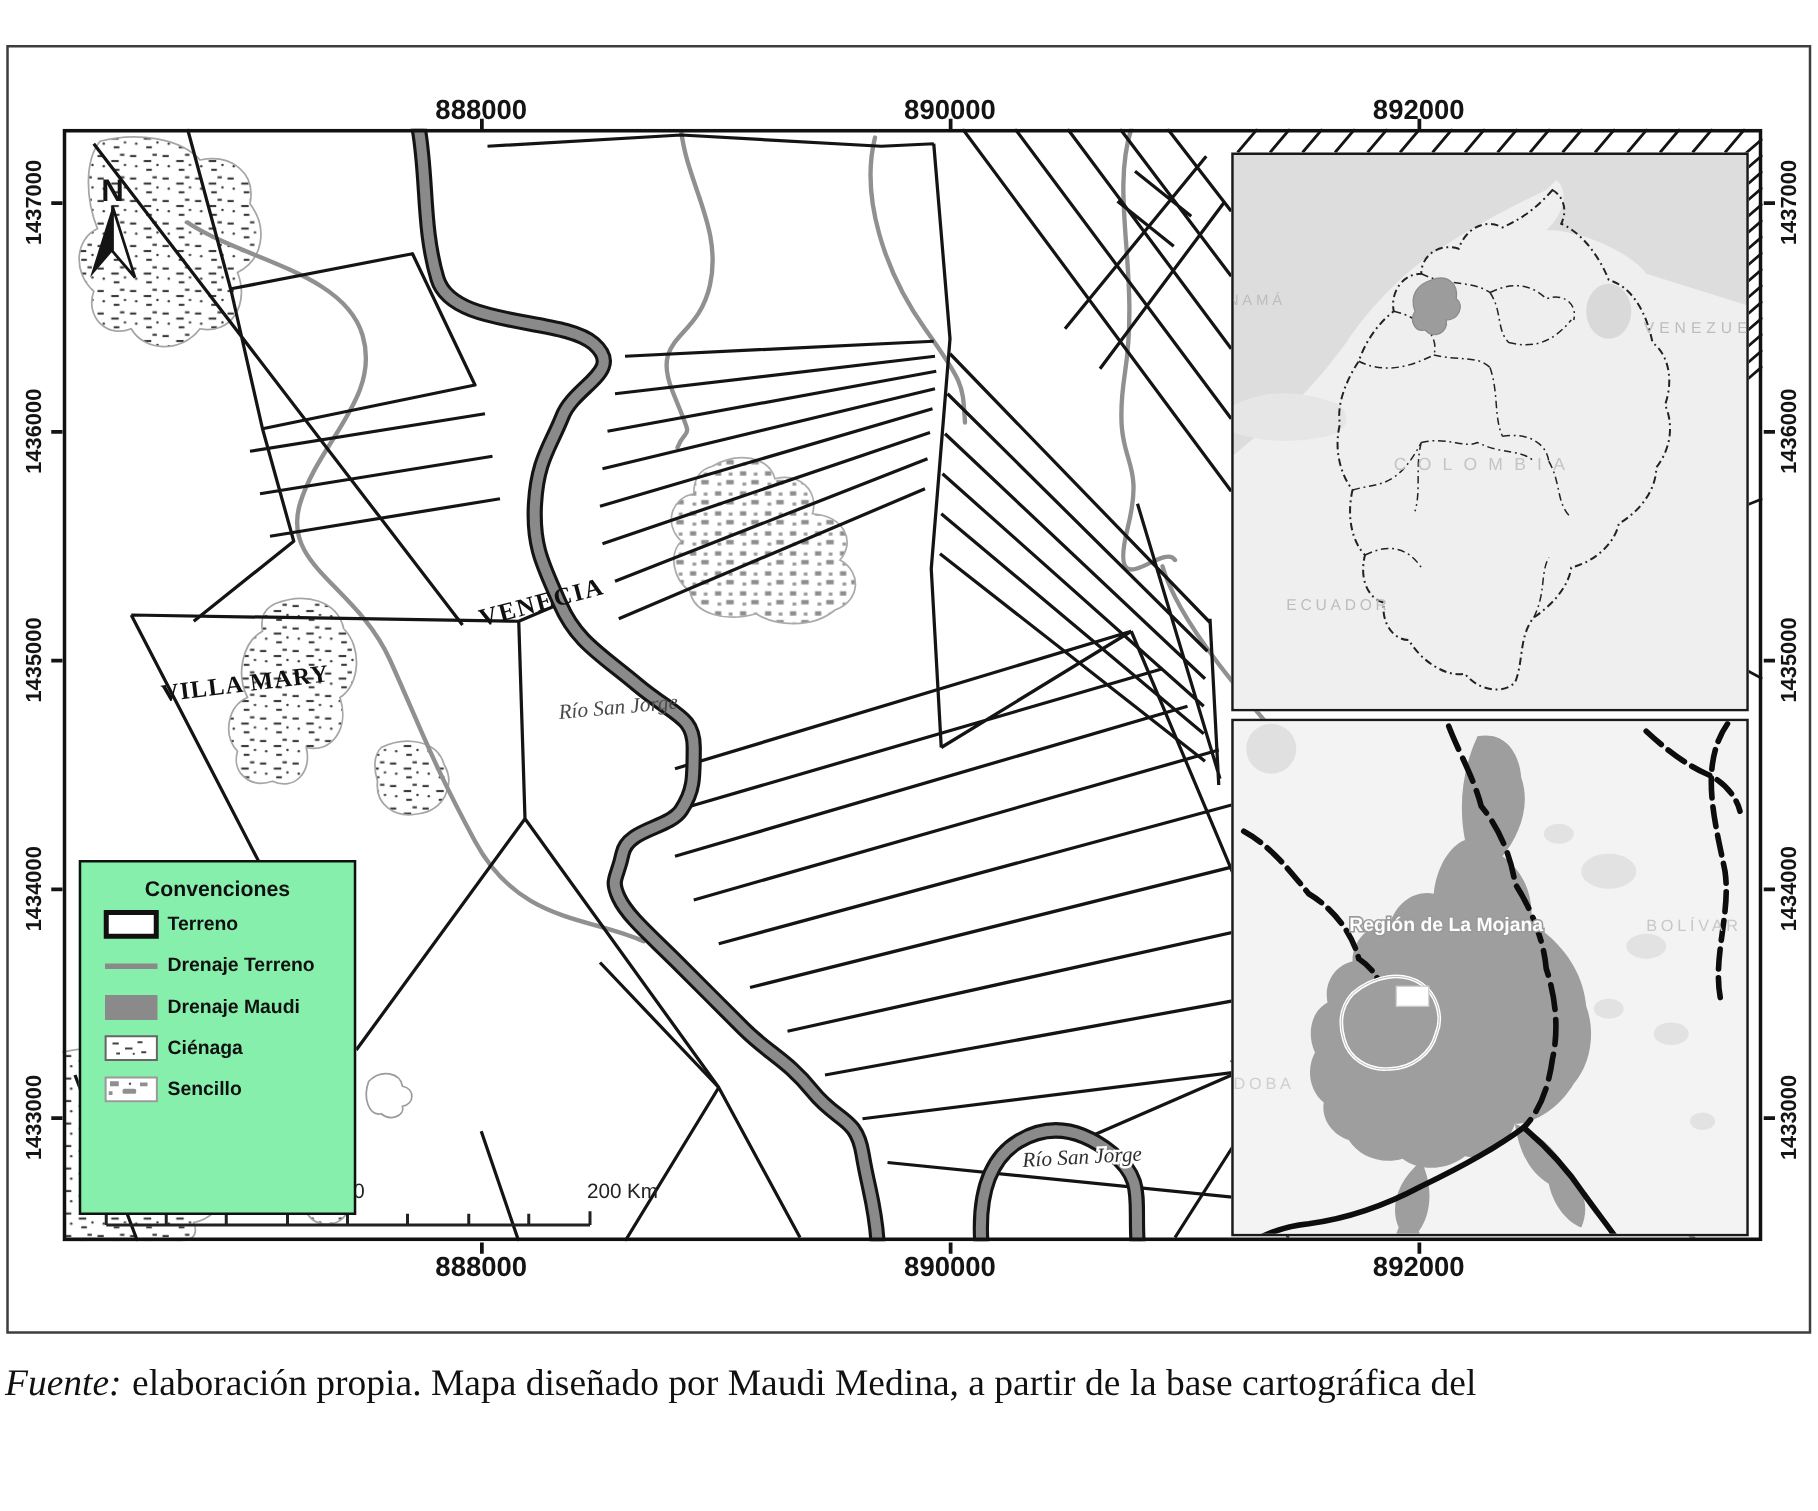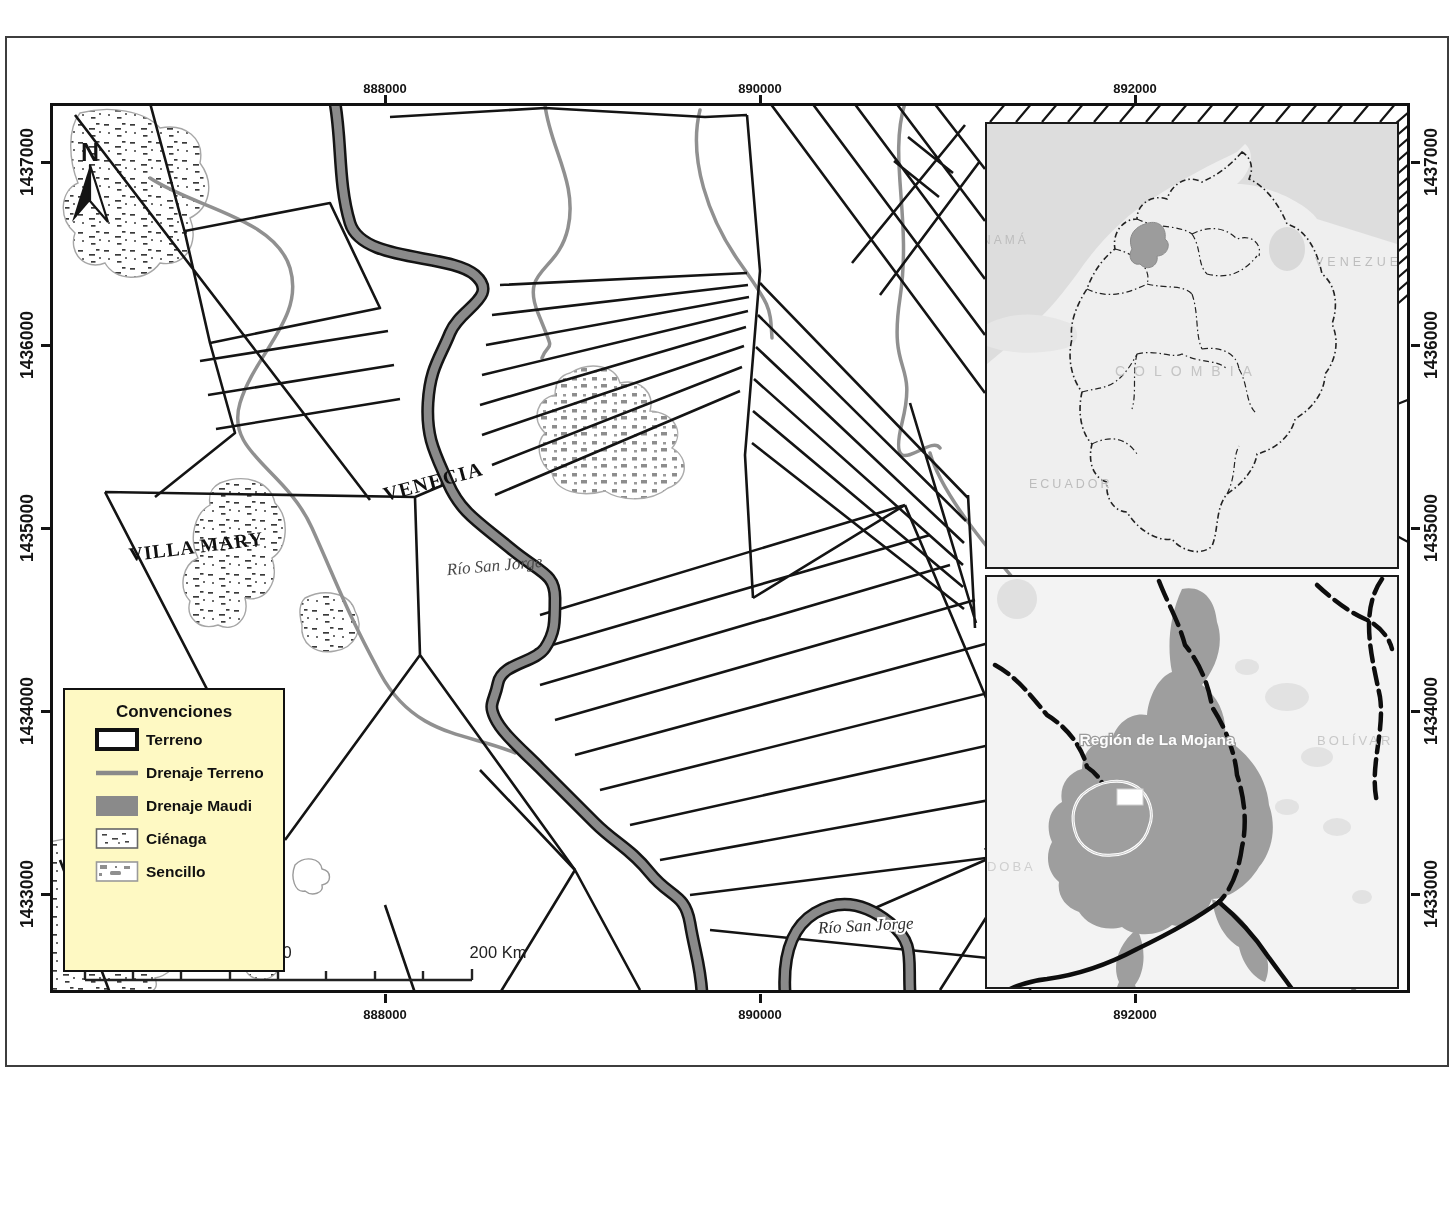--- a/index.html
+++ b/index.html
@@ -3,30 +3,30 @@
 <meta charset="utf-8">
 <style>
   html,body{margin:0;padding:0;background:#fff;}
   #figure{position:relative;width:1454px;height:1209px;background:#fff;
           font-family:"Liberation Sans",sans-serif;overflow:hidden;}
   .outer-border{position:absolute;left:5px;top:36px;width:1440px;height:1027px;
                 border:2px solid #3d3d3d;background:transparent;}
   #map-svg{position:absolute;left:50px;top:103px;}
   
   .x-label{position:absolute;width:110px;text-align:center;font-weight:bold;
-           font-size:13px;color:#141414;transform:translate(-50%,-50%);}
+           font-size:22px;color:#141414;transform:translate(-50%,-50%);}
   .y-label{position:absolute;width:110px;text-align:center;font-weight:bold;
            font-size:17.5px;color:#141414;transform:translate(-50%,-50%) rotate(-90deg);}
   .tick-v{position:absolute;width:3px;height:9px;background:#141414;}
   .tick-h{position:absolute;width:9px;height:3px;background:#141414;}
   
   .legend{position:absolute;left:63px;top:688px;width:222px;height:284px;
-          background:#fef9c3;border:2.5px solid #111;box-sizing:border-box;z-index:5;}
+          background:#86efac;border:2.5px solid #111;box-sizing:border-box;z-index:5;}
   .legend-title{margin-top:12px;text-align:center;font-size:17px;font-weight:bold;color:#111;}
-  .lg-row{display:flex;align-items:center;height:31px;padding-left:29px;margin-top:2px;}
+  .lg-row{display:flex;align-items:center;height:31px;padding-left:17px;margin-top:2px;}
   .lg-row svg{flex:0 0 46px;}
   .lg-label{font-size:15.5px;font-weight:bold;color:#111;margin-left:6px;white-space:nowrap;}
   
   .inset{position:absolute;border:2px solid #1a1a1a;box-sizing:content-box;z-index:6;background:#eee;}
   #inset-colombia{left:985px;top:122px;width:410px;height:443px;}
   #inset-mojana{left:985px;top:575px;width:410px;height:410px;}
   
   .caption{position:absolute;left:4px;top:1084px;width:1448px;
            font-family:"Liberation Serif",serif;font-size:30px;color:#111;line-height:1.5;}
   .caption .fuente{font-style:italic;margin-right:0.28em;}
@@ -262,15 +262,16 @@
       <rect x="130" y="212" width="26" height="16" fill="#ffffff" stroke="#cfcfcf" stroke-width="1"></rect>
     </g>
     <g>
       <text x="170" y="168" text-anchor="middle" font-size="15.5" font-weight="bold" fill="#fdfdfd" stroke="#9a9a9a" stroke-width="2.5" paint-order="stroke">Región de La Mojana</text>
       <text x="330" y="168" font-size="13" letter-spacing="3" fill="#c8c8c8">BOLÍVAR</text>
       <text x="-38" y="294" font-size="13" letter-spacing="3" fill="#cfcfcf">CÓRDOBA</text>
     </g>
   </svg>
 
   <div class="caption">
+    <div><span class="fuente">Fuente:</span><span>elaboración propia. Mapa diseñado por Maudi Medina, a partir de la base cartográfica del</span></div>
   </div>
 
 </div>
 
 </body></html>

